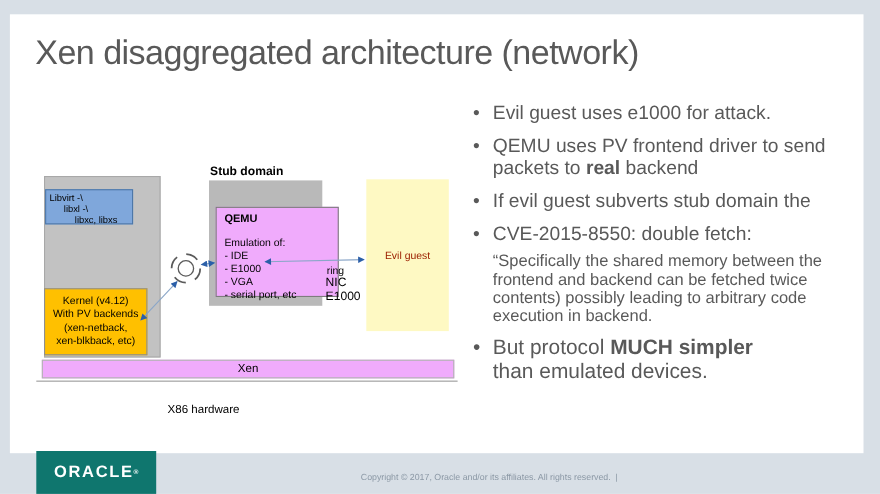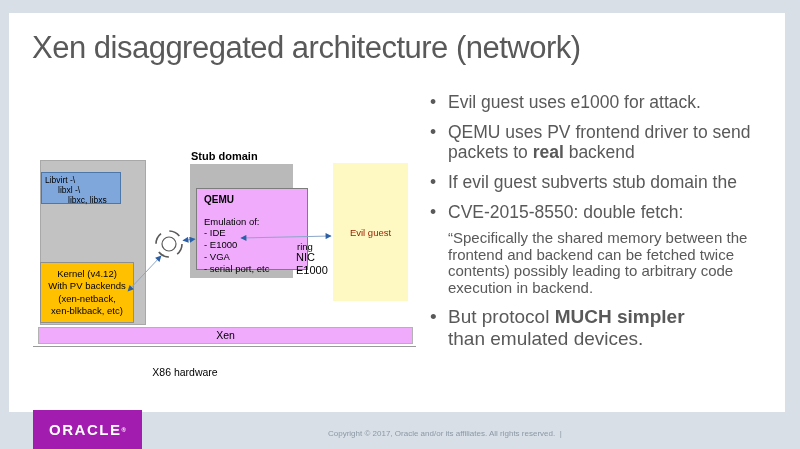--- a/index.html
+++ b/index.html
@@ -76,21 +76,21 @@
   .bullets { position:absolute; left:430px; top:92px; width:354px; color:#595959; }
   .bitem { display:flex; margin-bottom:10px; font-size:17.5px; line-height:20px; }
   .bdot { width:18px; flex:none; }
   .bline { display:block; white-space:nowrap; }
   .quote { margin:-2px 0 10px 18px; font-size:15px; line-height:16.5px; }
   .b5 { font-size:19px; line-height:22px; }
 
   
   .oracle-logo {
     position:absolute; left:33px; top:410px; width:109px; height:39px;
-    background:#a21caf; color:#fff;
+    background:#0f766e; color:#fff;
     display:flex; align-items:center; justify-content:center;
     font-size:15px; font-weight:bold; letter-spacing:1.5px;
     z-index:3;
   }
   .logo-mark { font-size:6px; vertical-align:top; line-height:10px; letter-spacing:0; }
   .copyright {
     position:absolute; left:328px; top:429px;
     font-size:8px; color:#8b98a5; white-space:pre;
   }
 </style>

